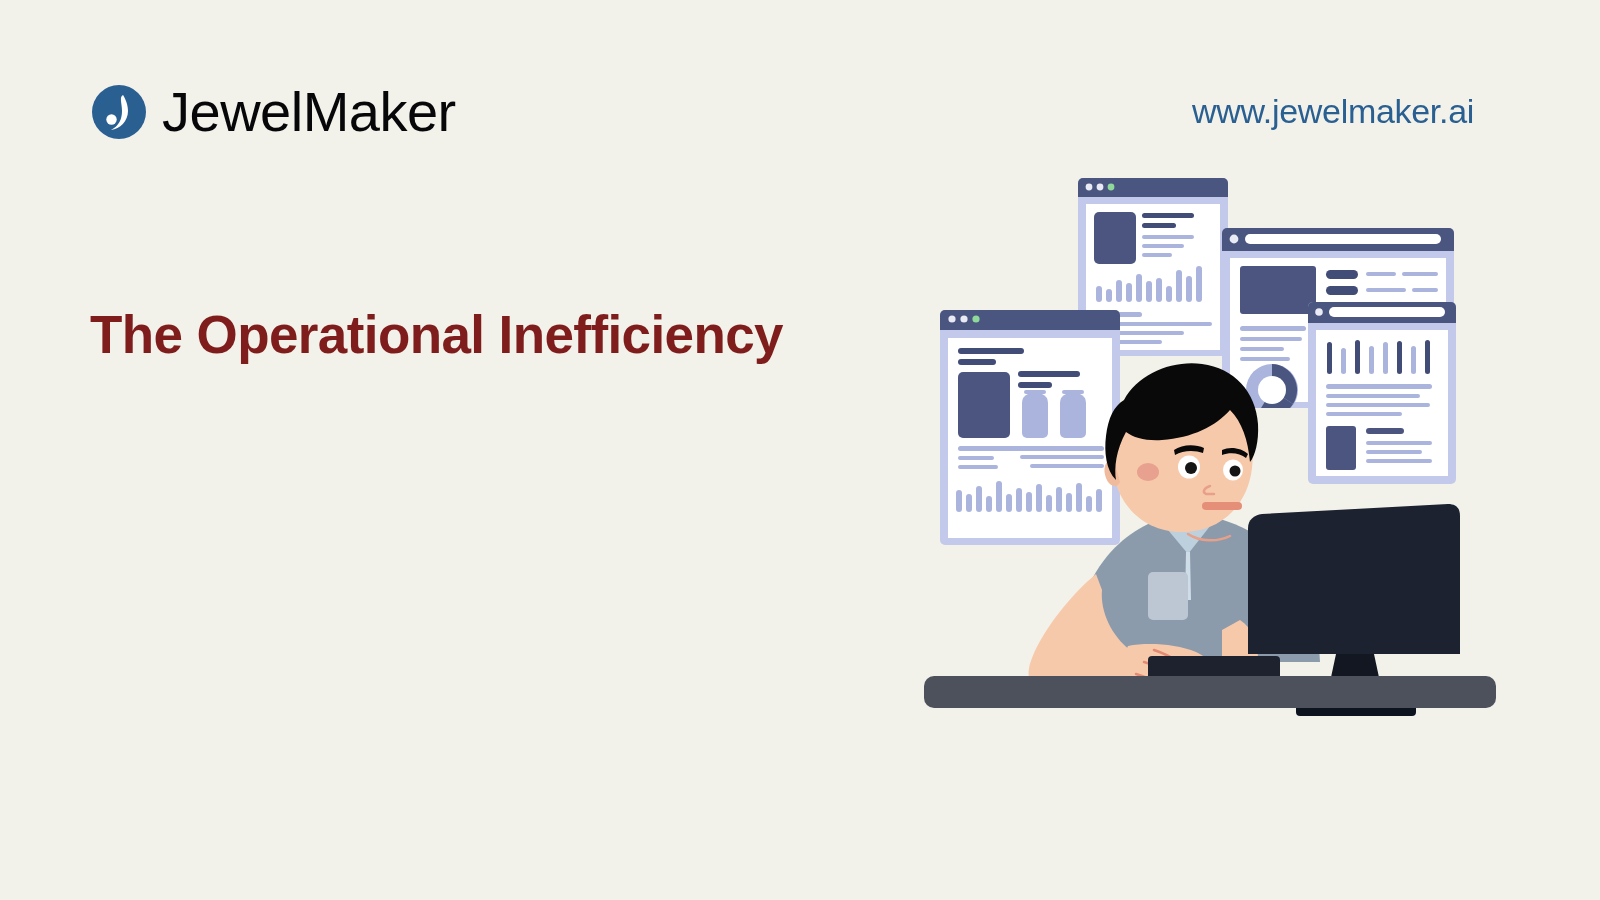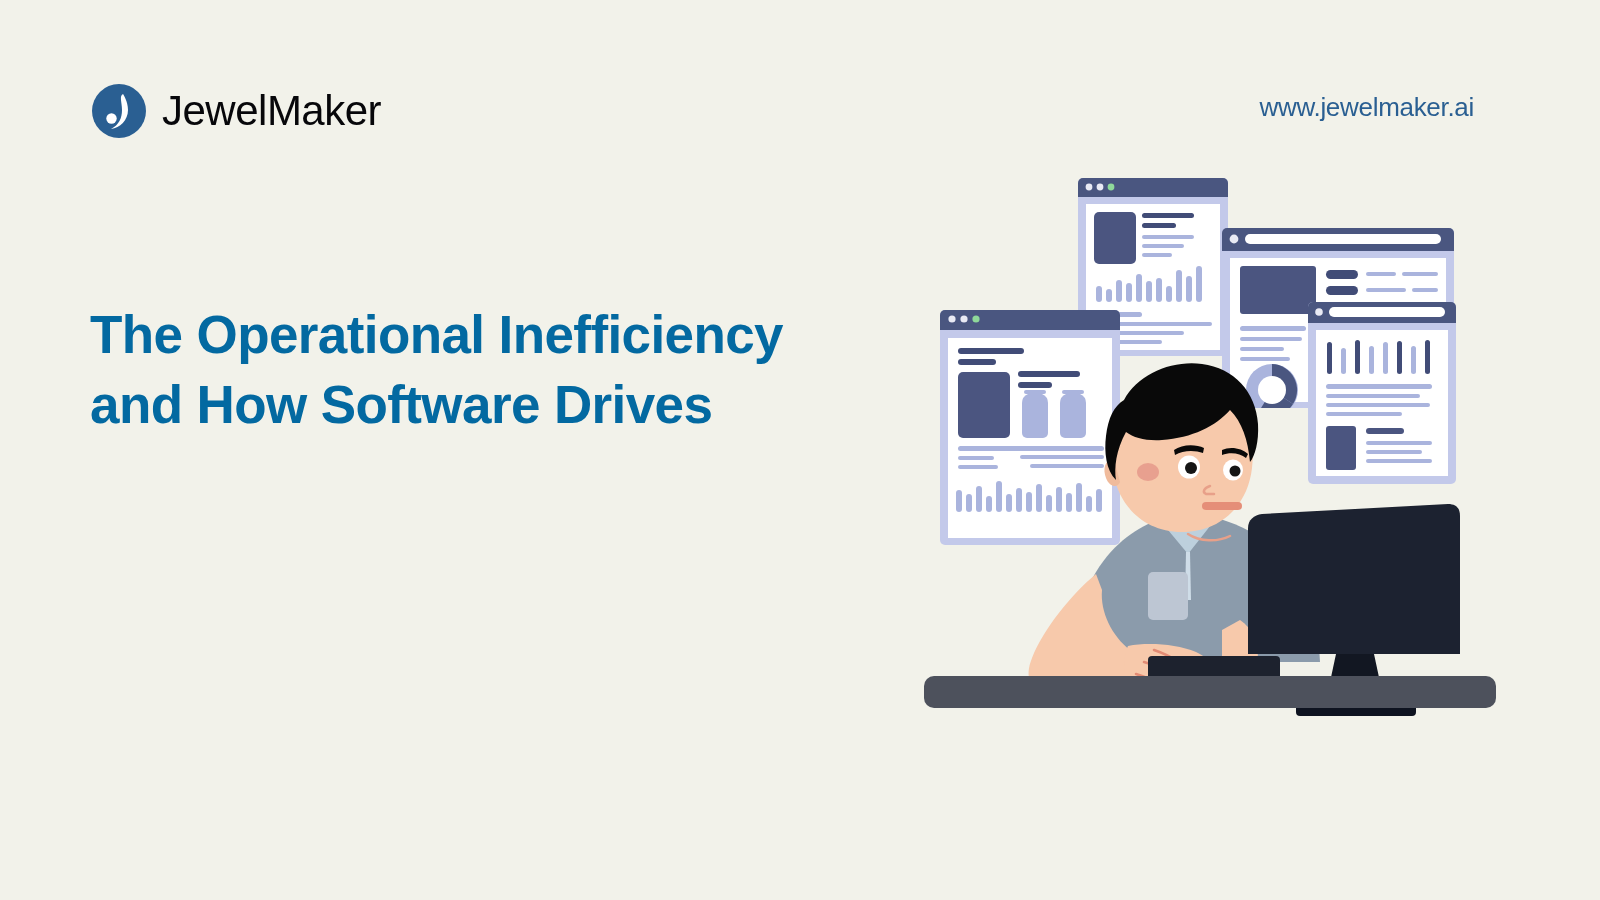--- a/index.html
+++ b/index.html
@@ -12,36 +12,36 @@
 
   .page { position: relative; width: 1600px; height: 900px; background: #f2f2ea; }
 
   
   .logo-block {
     position: absolute; left: 92px; top: 84px;
     display: flex; align-items: center; gap: 16px;
   }
   .logo-mark { width: 54px; height: 54px; display: block; }
   .logo-text {
-    font-size: 42px; font-weight: 500; color: #07070a;
+    font-size: 56px; font-weight: 500; color: #07070a;
     letter-spacing: -0.5px; line-height: 1;
     font-family: "Liberation Sans", sans-serif;
   }
   .site-url {
     position: absolute; right: 126px; top: 92px;
-    font-size: 26px; color: #2a5f92; letter-spacing: -0.3px;
+    font-size: 34px; color: #2a5f92; letter-spacing: -0.3px;
     font-family: "Liberation Sans", sans-serif;
   }
 
   
   .headline {
     position: absolute; left: 90px; top: 300px;
     width: 760px;
     font-size: 53px; font-weight: bold; line-height: 1.33;
-    color: #0369a1; letter-spacing: -0.6px;
+    color: #7f1d1d; letter-spacing: -0.6px;
   }
   .headline .ln { display: block; white-space: nowrap; }
 
   
   .illus { position: absolute; left: 900px; top: 150px; width: 620px; height: 580px; }
   .illus svg { display: block; width: 620px; height: 580px; }
 </style>
 </head>
 <body>
 
@@ -55,21 +55,20 @@
         <circle cx="19.5" cy="34.5" r="5.2" fill="#ffffff"></circle>
       </svg>
     </span>
     <span class="logo-text">JewelMaker</span>
   </div>
 
   <div class="site-url">www.jewelmaker.ai</div>
 
   <h1 class="headline">
     <span class="ln">The Operational Inefficiency</span>
-    <span class="ln">and How Software Drives</span>
   </h1>
 
   <div class="illus">
     <svg viewBox="0 0 620 580" width="620" height="580" aria-hidden="true">
       <defs>
         <clipPath id="clipTop">
             <rect x="178" y="28" width="150" height="178" rx="5"></rect>
           </clipPath>
         <clipPath id="clipRight">
             <rect x="322" y="78" width="232" height="180" rx="5"></rect>

